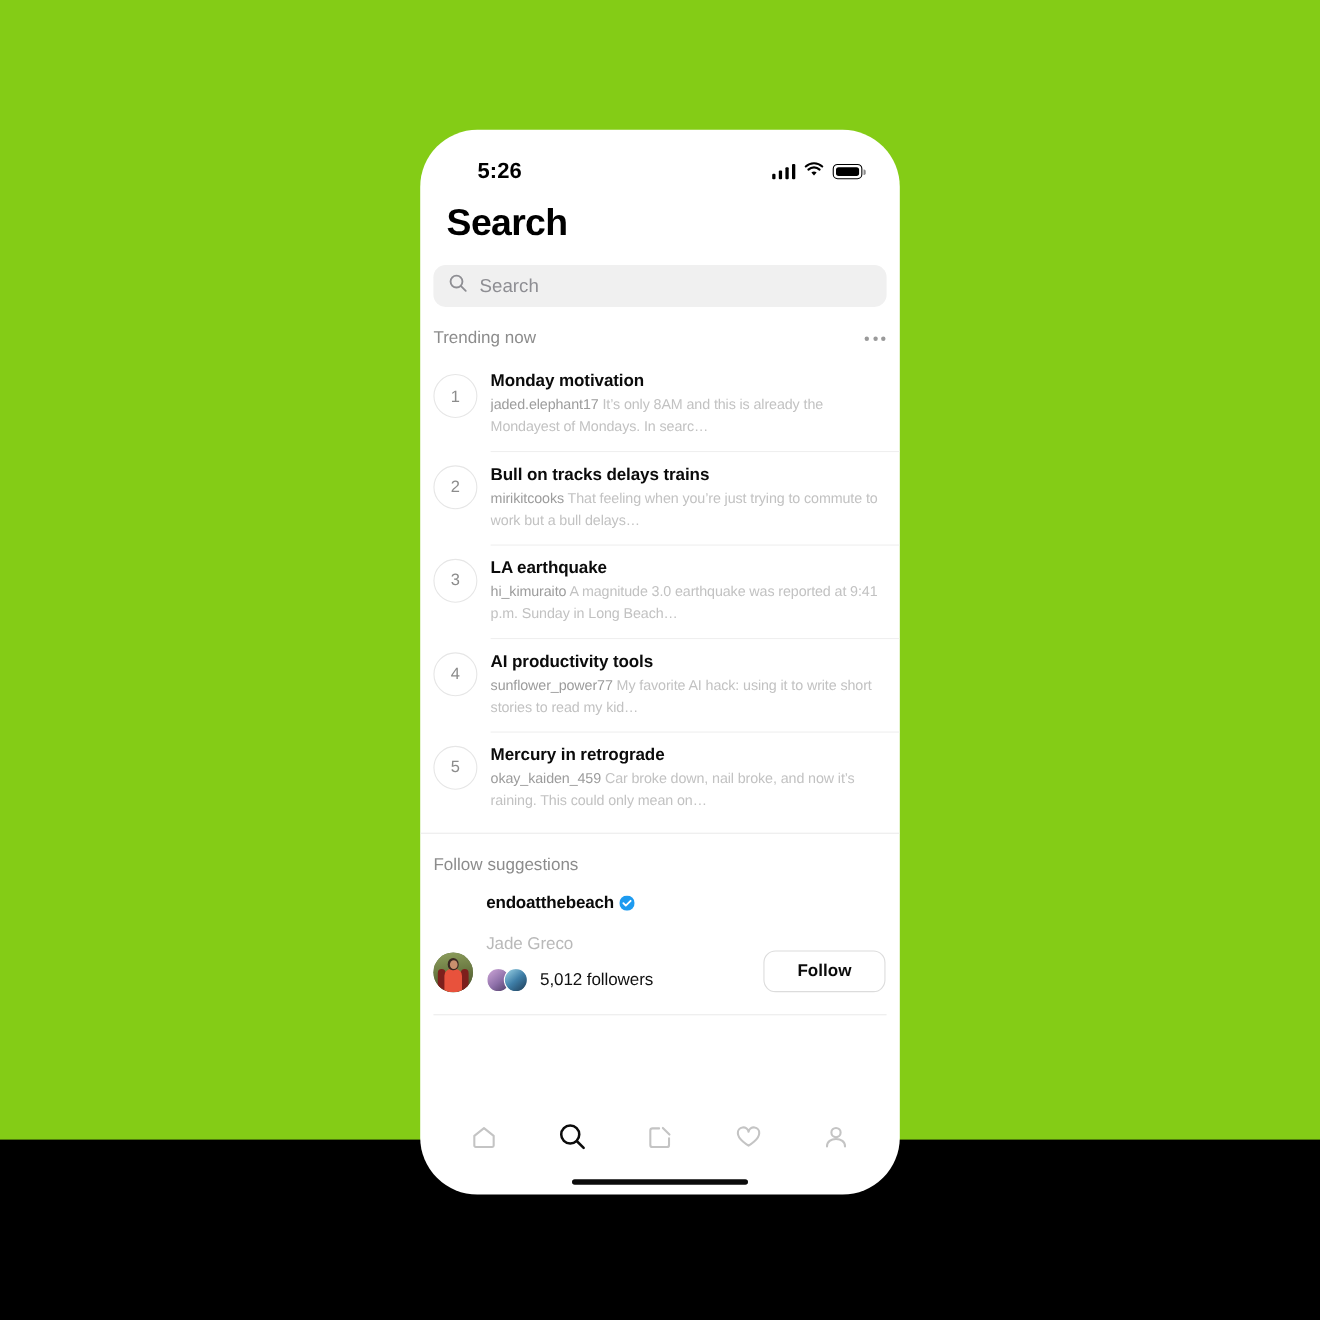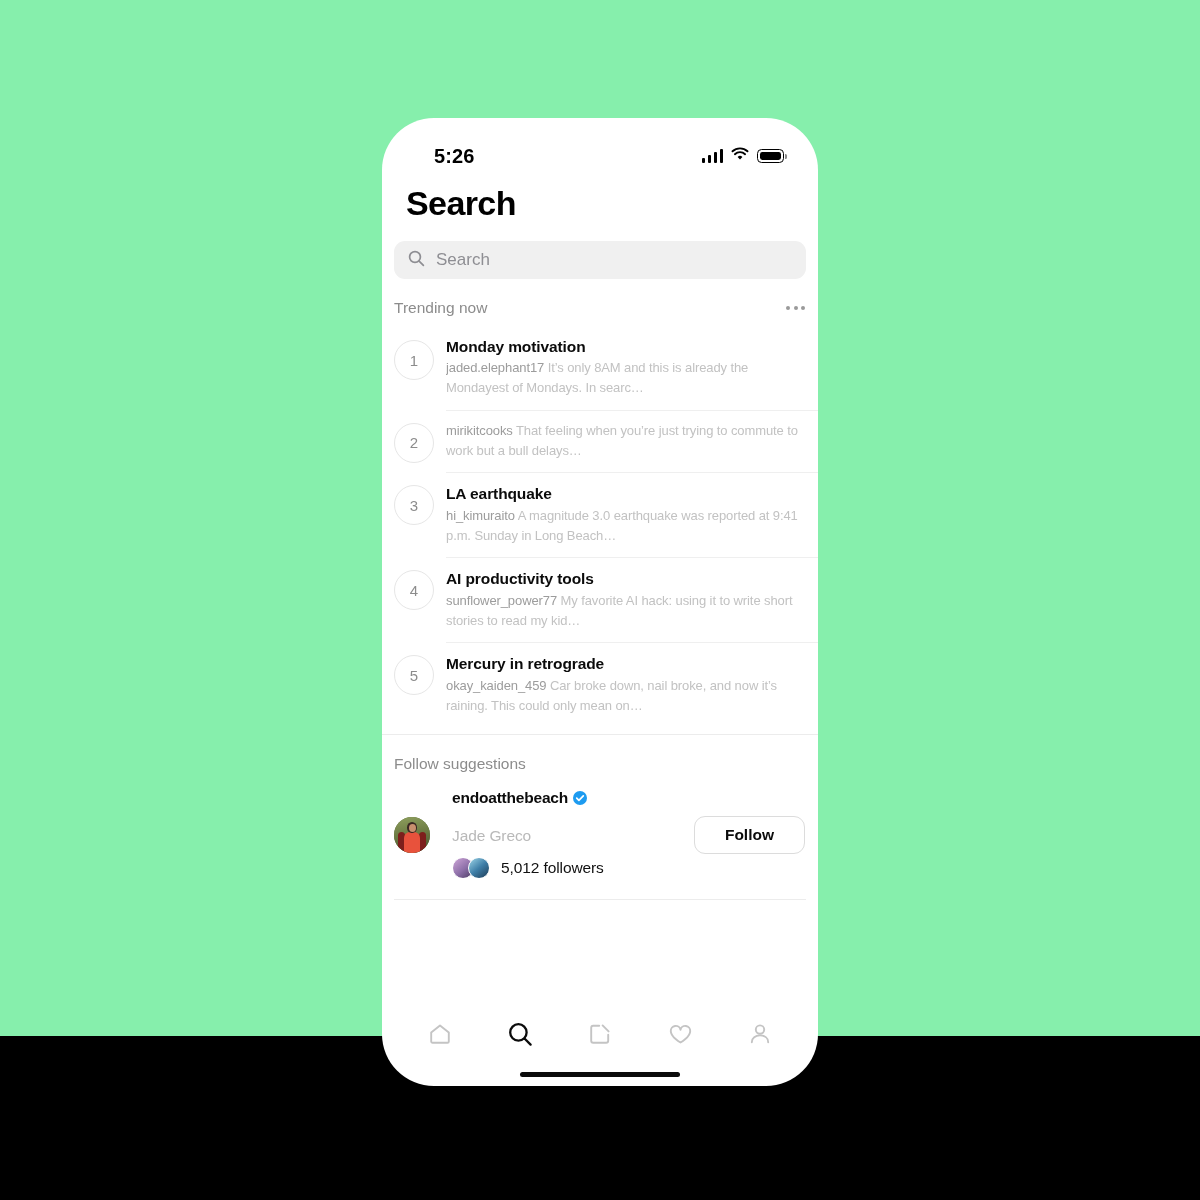--- a/index.html
+++ b/index.html
@@ -9,21 +9,21 @@
     height: 1200px;
     background: #000000;
     font-family: "Liberation Sans", sans-serif;
     overflow: hidden;
   }
 
   #stage {
     position: relative;
     width: 1200px;
     height: 1036px;
-    background: #86efac;
+    background: #84cc16;
   }
 
   
   #phone {
     position: absolute;
     left: 382px;
     top: 118px;
     width: 436px;
     height: 968px;
     background: #ffffff;
@@ -154,23 +154,22 @@
     overflow: hidden;
   }
   .trend-snippet .handle { color: #9c9c9c; }
 
   
   .suggest-section { border-top: 1px solid #ececec; margin-top: 7px; }
   .suggest-head { padding: 20px 0 12px 12px; }
 
   .suggest-row {
     display: flex;
-    align-items: center;
+    align-items: flex-end;
     padding: 0 13px 0 12px;
-    gap: 10px;
   }
   .avatar {
     flex: 0 0 36px;
     width: 36px; height: 36px;
     border-radius: 50%;
     margin-top: 6px;
     overflow: hidden;
     position: relative;
     background: #5a6b3e;
   }
@@ -296,20 +295,21 @@
           <div class="trend-rank">1</div>
           <div class="trend-body">
             <div class="trend-title">Monday motivation</div>
             <div class="trend-snippet"><span class="handle">jaded.elephant17</span> <span>It’s only 8AM and this is already the Mondayest of Mondays. In searc…</span></div>
           </div>
         </div>
 
         <div class="trend-item">
           <div class="trend-rank">2</div>
           <div class="trend-body">
+            <div class="trend-title">Bull on tracks delays trains</div>
             <div class="trend-snippet"><span class="handle">mirikitcooks</span> <span>That feeling when you’re just trying to commute to work but a bull delays…</span></div>
           </div>
         </div>
 
         <div class="trend-item">
           <div class="trend-rank">3</div>
           <div class="trend-body">
             <div class="trend-title">LA earthquake</div>
             <div class="trend-snippet"><span class="handle">hi_kimuraito</span> <span>A magnitude 3.0 earthquake was reported at 9:41 p.m. Sunday in Long Beach…</span></div>
           </div>

